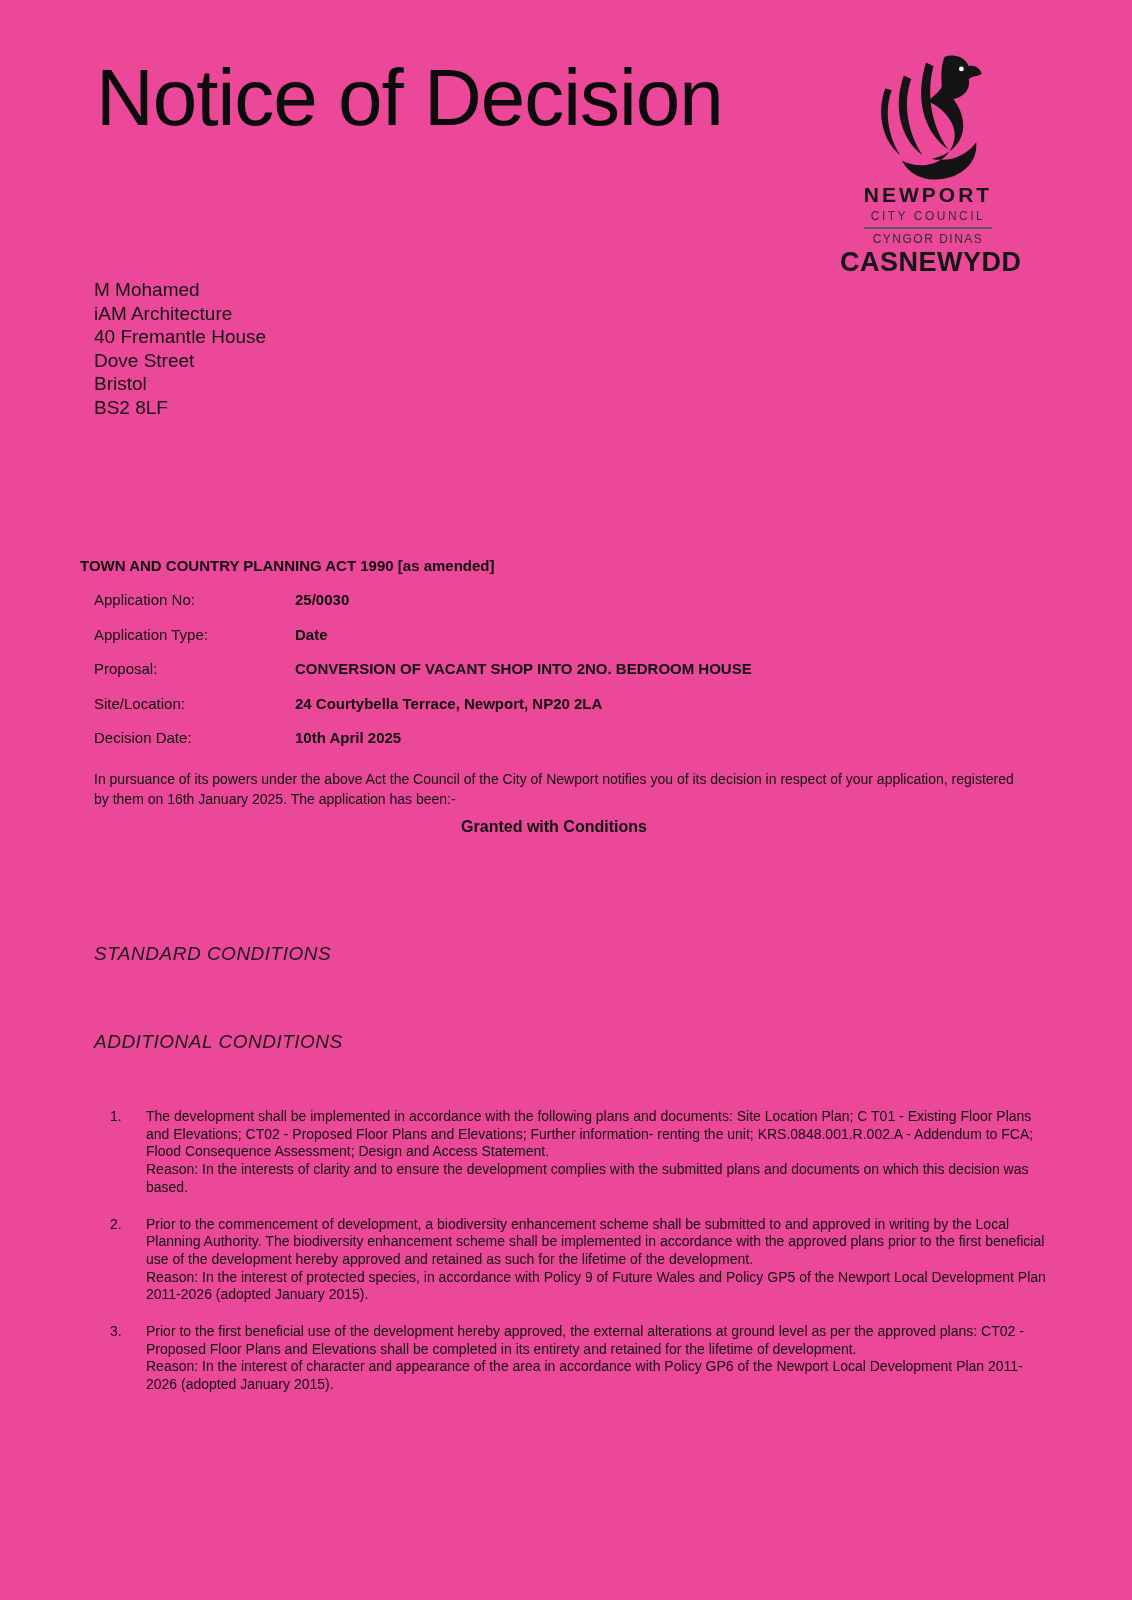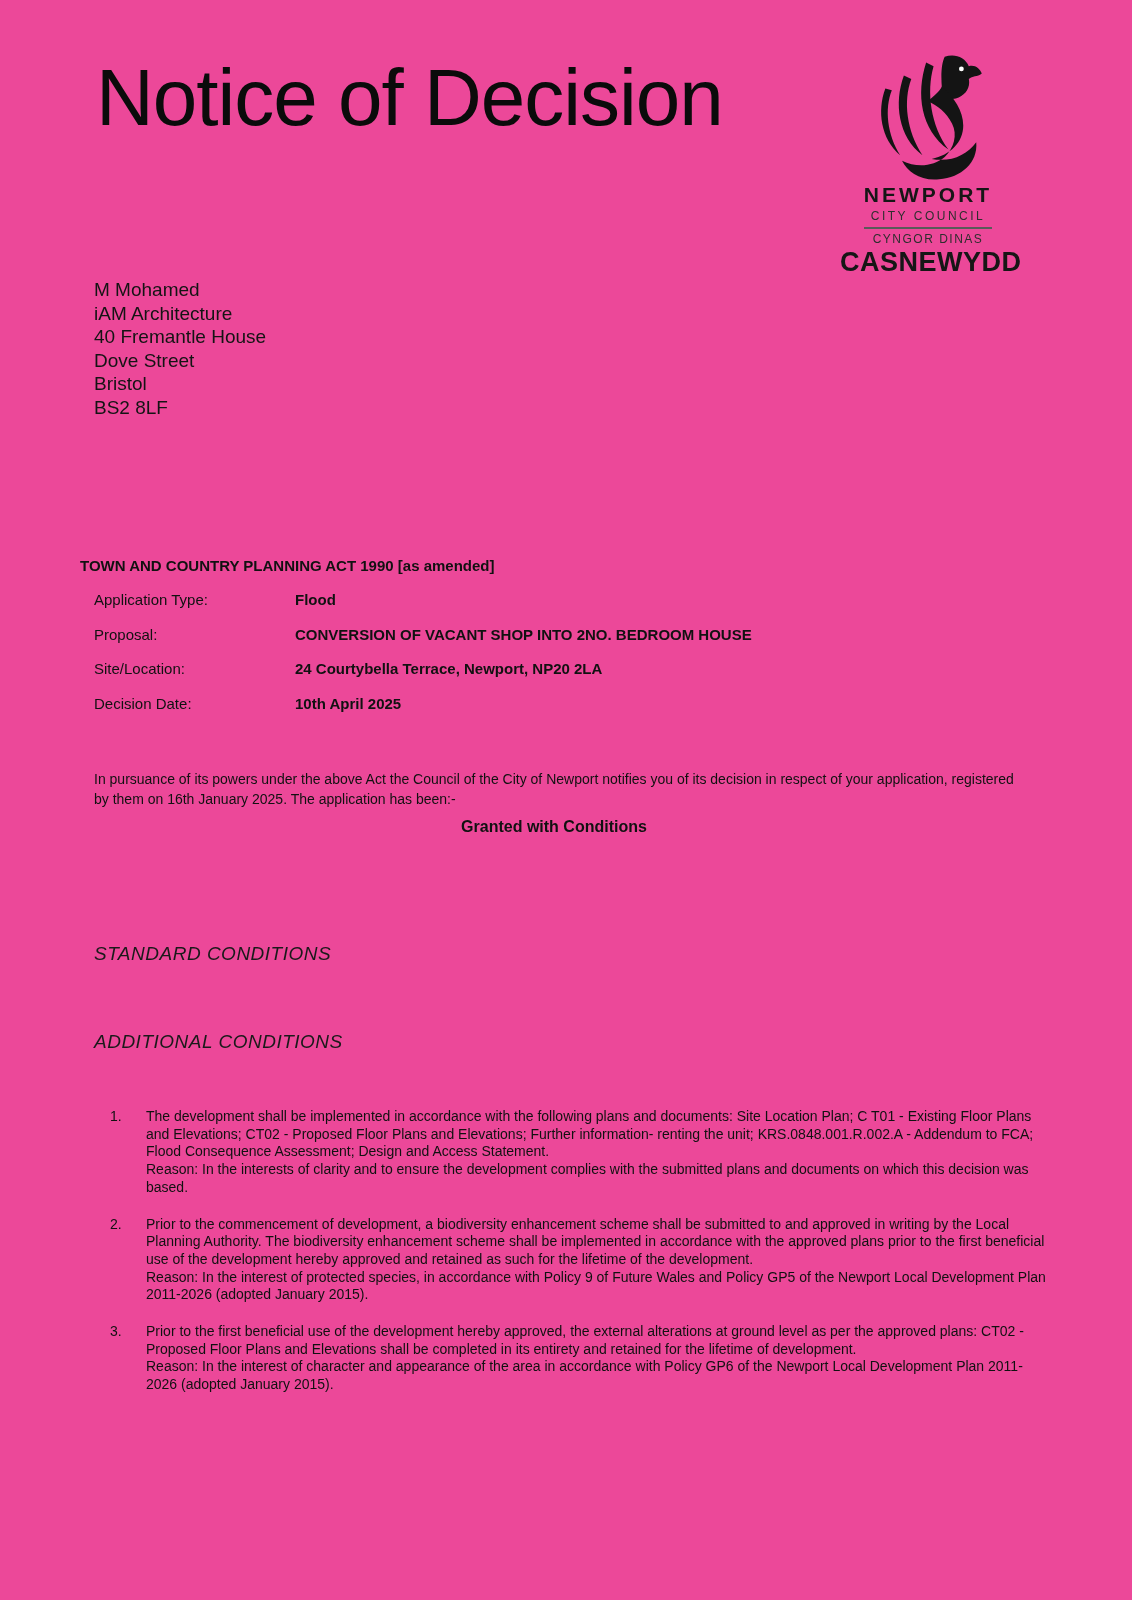--- a/index.html
+++ b/index.html
@@ -110,22 +110,26 @@
     <div>40 Fremantle House</div>
     <div>Dove Street</div>
     <div>Bristol</div>
     <div>BS2 8LF</div>
   </div>
 
   <div class="act-heading">TOWN AND COUNTRY PLANNING ACT 1990 [as amended]</div>
 
   <div class="details">
     <div class="detail-row">
+      <div class="detail-label">Application No:</div>
+      <div class="detail-value">25/0030</div>
+    </div>
+    <div class="detail-row">
       <div class="detail-label">Application Type:</div>
-      <div class="detail-value">Flood</div>
+      <div class="detail-value">Date</div>
     </div>
     <div class="detail-row">
       <div class="detail-label">Proposal:</div>
       <div class="detail-value">CONVERSION OF VACANT SHOP INTO 2NO. BEDROOM HOUSE</div>
     </div>
     <div class="detail-row">
       <div class="detail-label">Site/Location:</div>
       <div class="detail-value">24 Courtybella Terrace, Newport, NP20 2LA</div>
     </div>
     <div class="detail-row">

